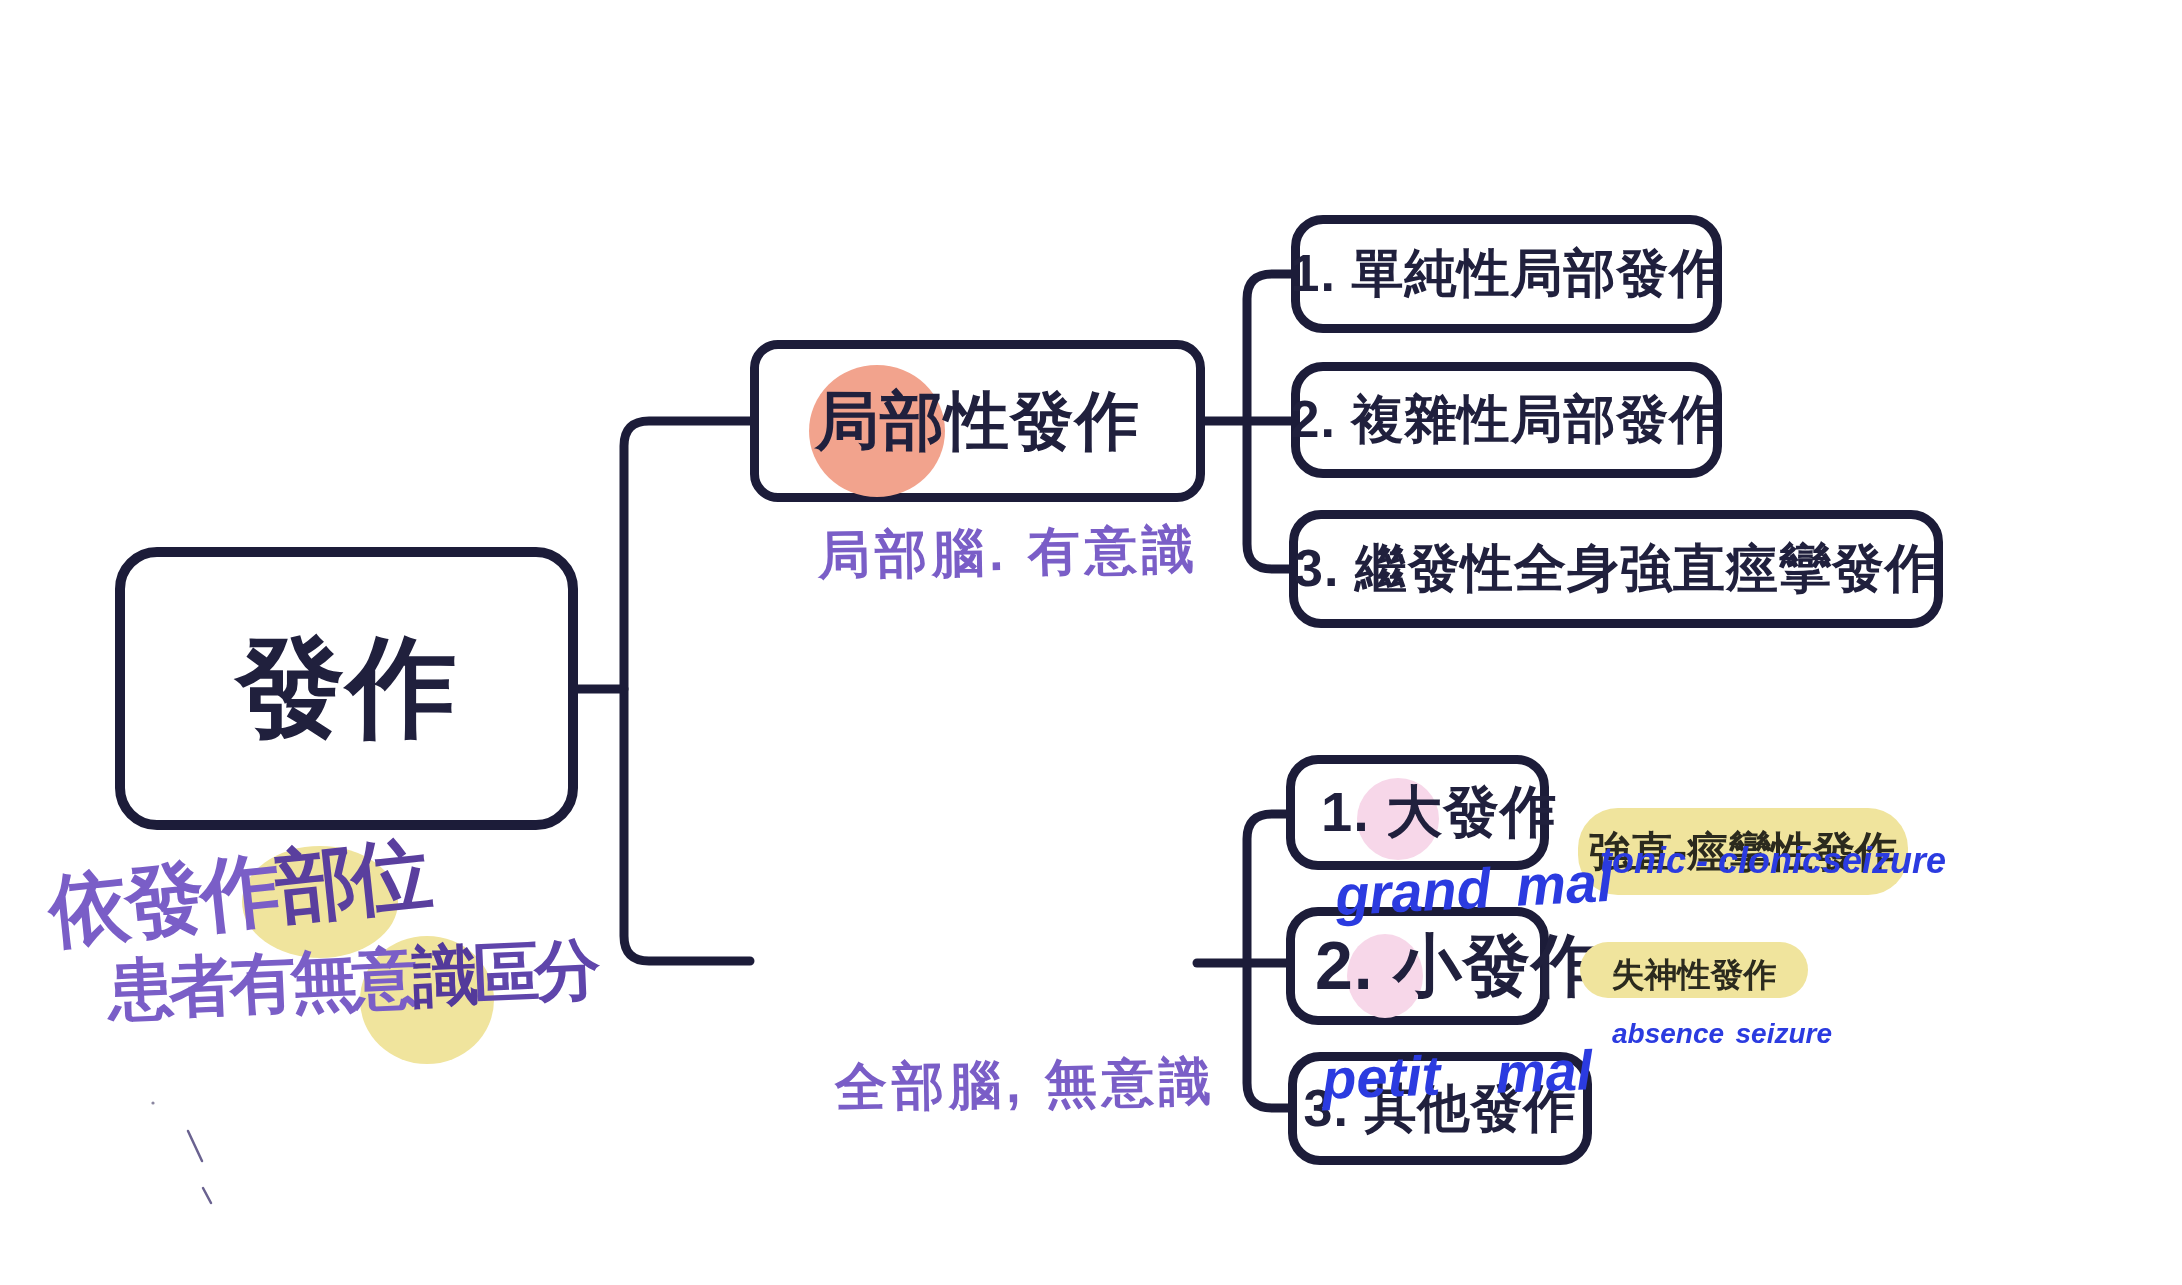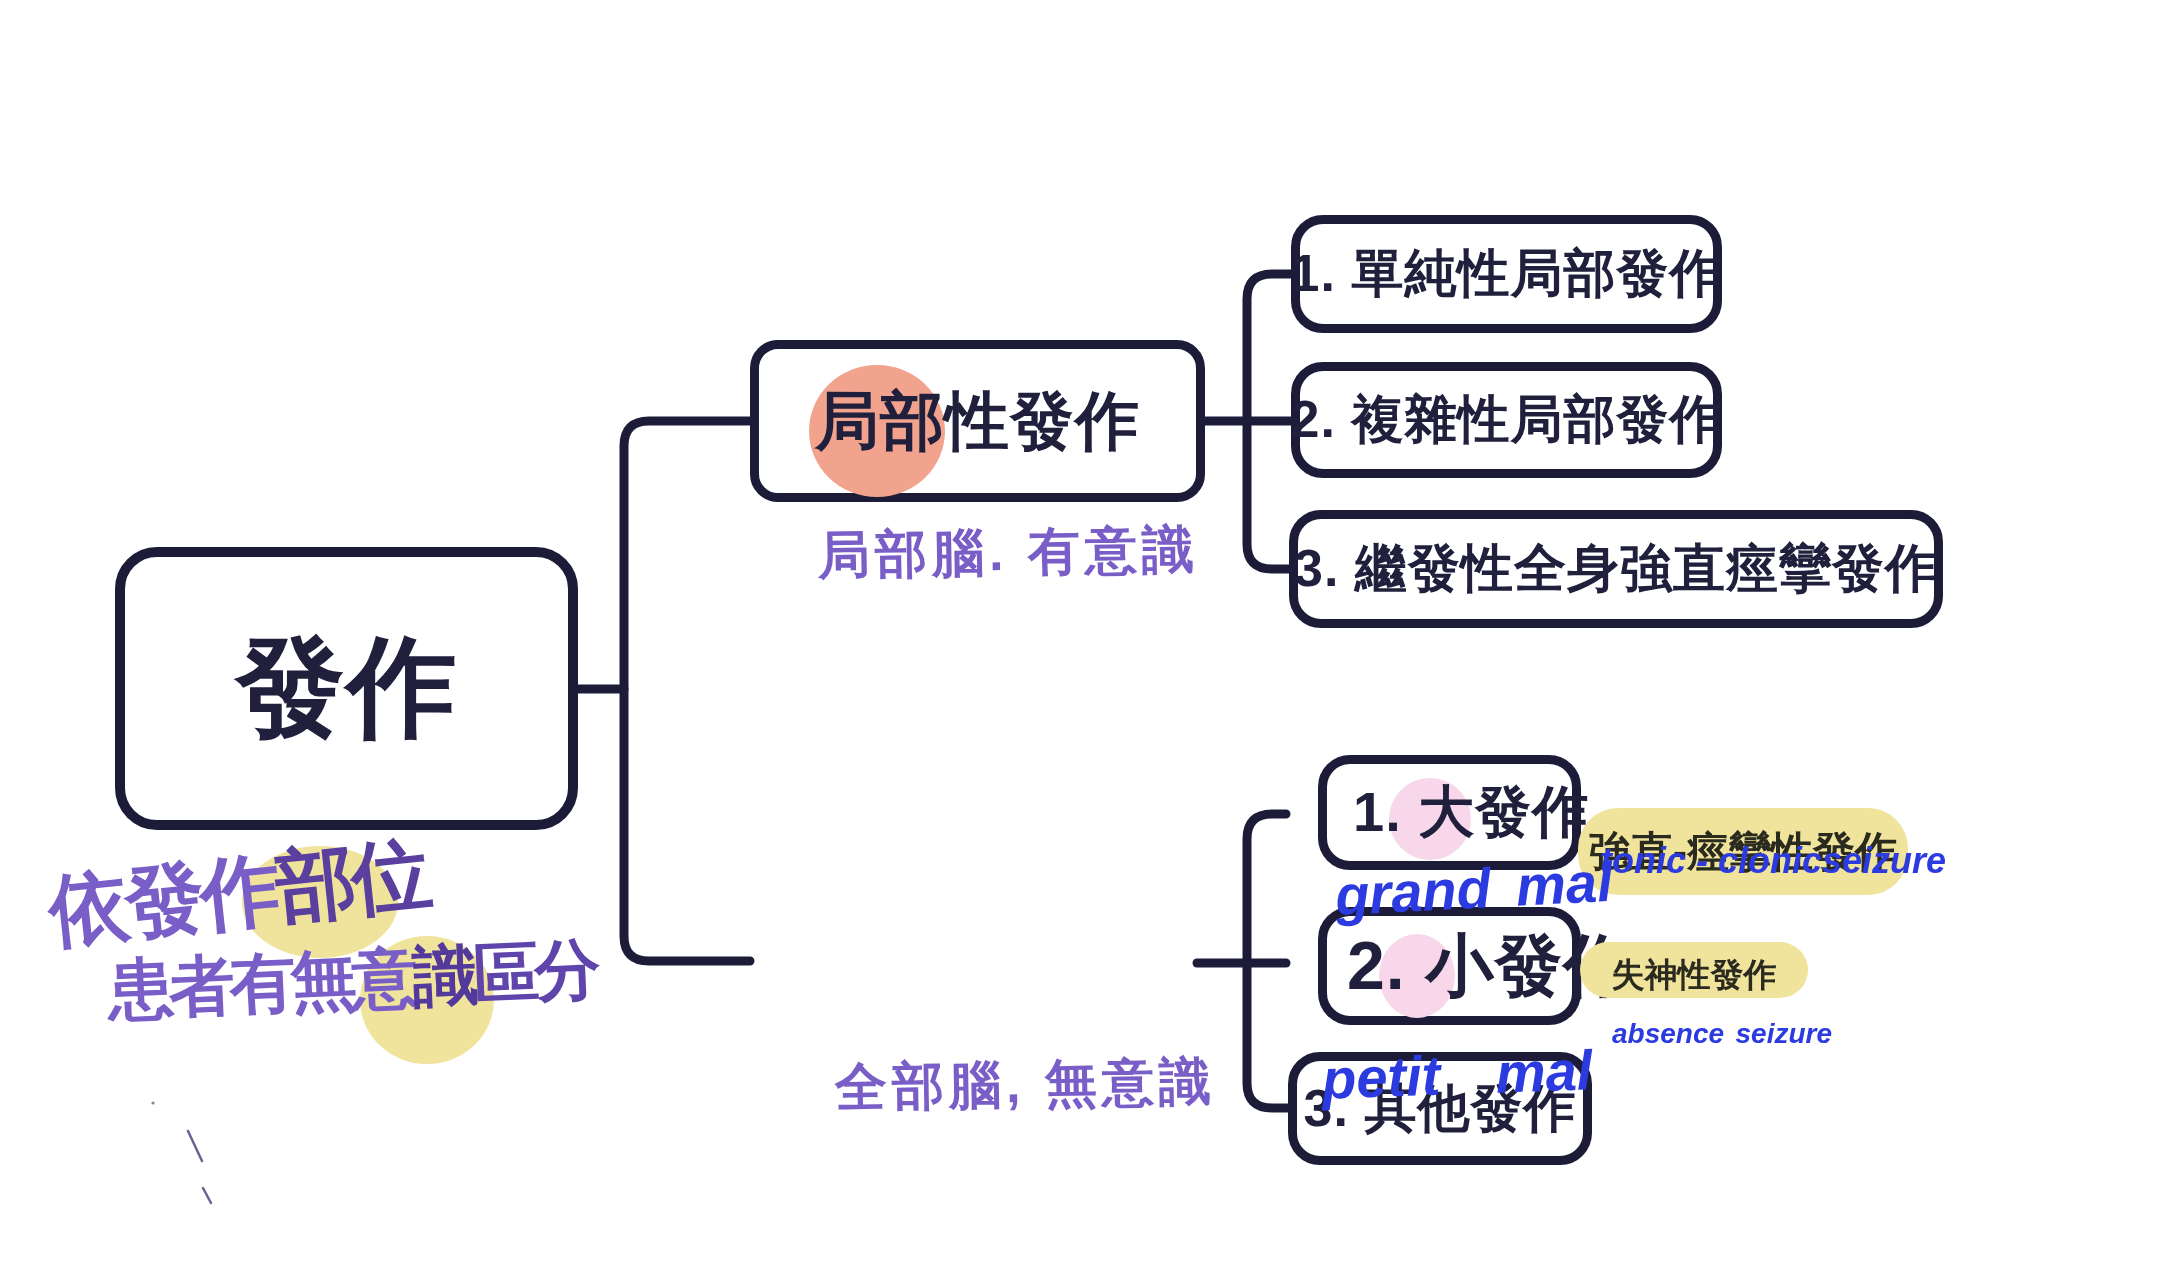--- a/index.html
+++ b/index.html
@@ -16,21 +16,21 @@
     position:relative;width:2182px;height:1285px;background:#ffffff;overflow:hidden;
     font-family:"Liberation Sans","DejaVu Sans",sans-serif;color:var(--ink);
   }
   svg.wires{position:absolute;left:0;top:0;z-index:1;}
   .node{
     position:absolute;background:#fff;border:9px solid var(--ink);border-radius:28px;
     display:flex;align-items:center;justify-content:center;box-sizing:border-box;
     color:#20203d;font-weight:700;white-space:nowrap;z-index:2;
   }
   .node .label{position:relative;z-index:2;letter-spacing:1px;}
-  .align-left{justify-content:flex-start;margin-left:32px;}
+  .align-left{justify-content:flex-start;}
   .blob{position:absolute;border-radius:50%;z-index:1;}
   .blob.salmon{background:var(--salmon);}
   .blob.pink{background:var(--pink);}
   .hand-purple{
     position:absolute;color:var(--purple);font-weight:700;z-index:3;white-space:nowrap;
   }
   .hand-blue{
     position:absolute;color:var(--blue);font-weight:800;font-style:italic;z-index:4;white-space:nowrap;
   }
   .pill{

